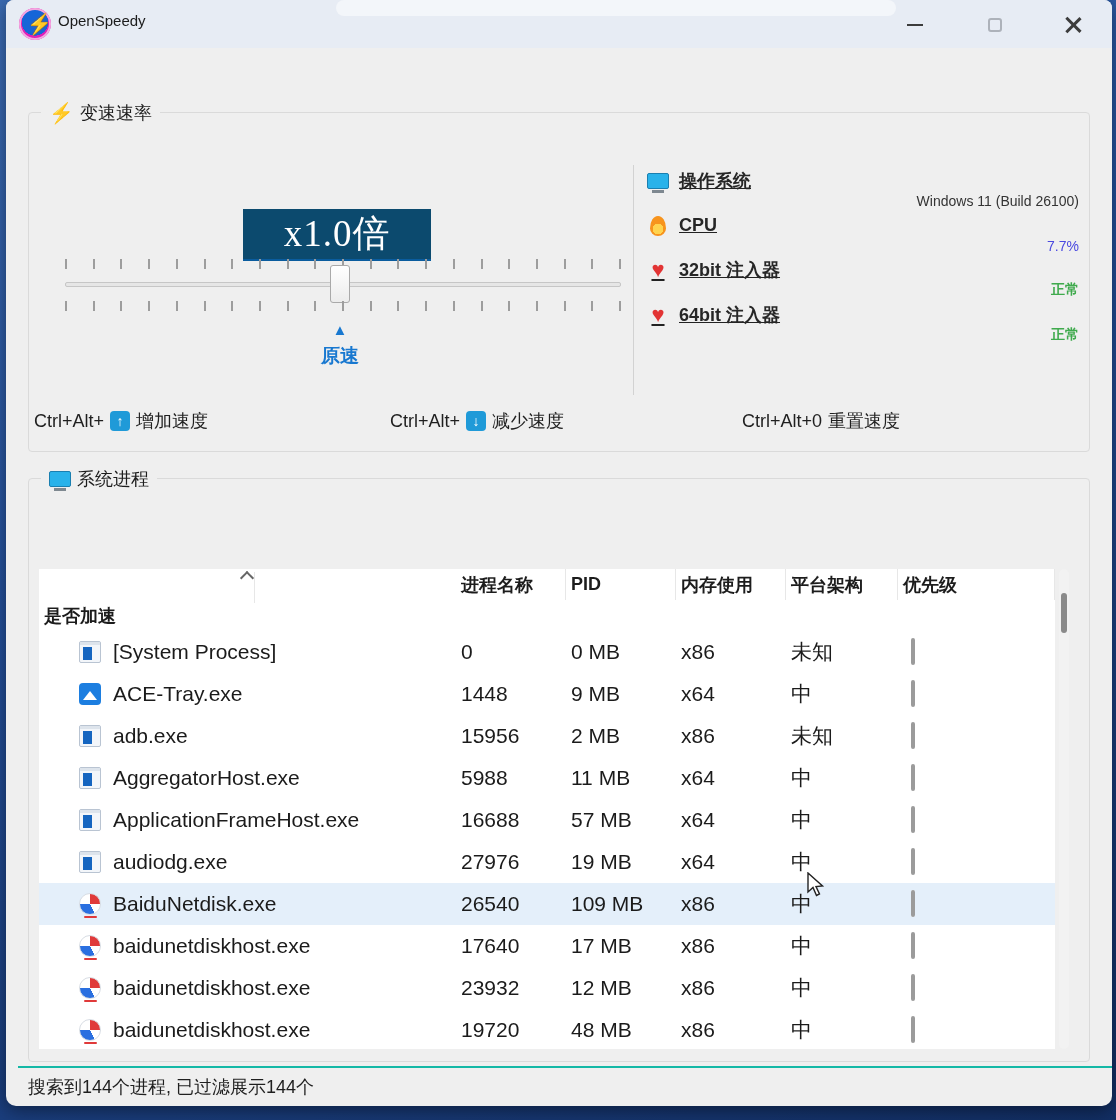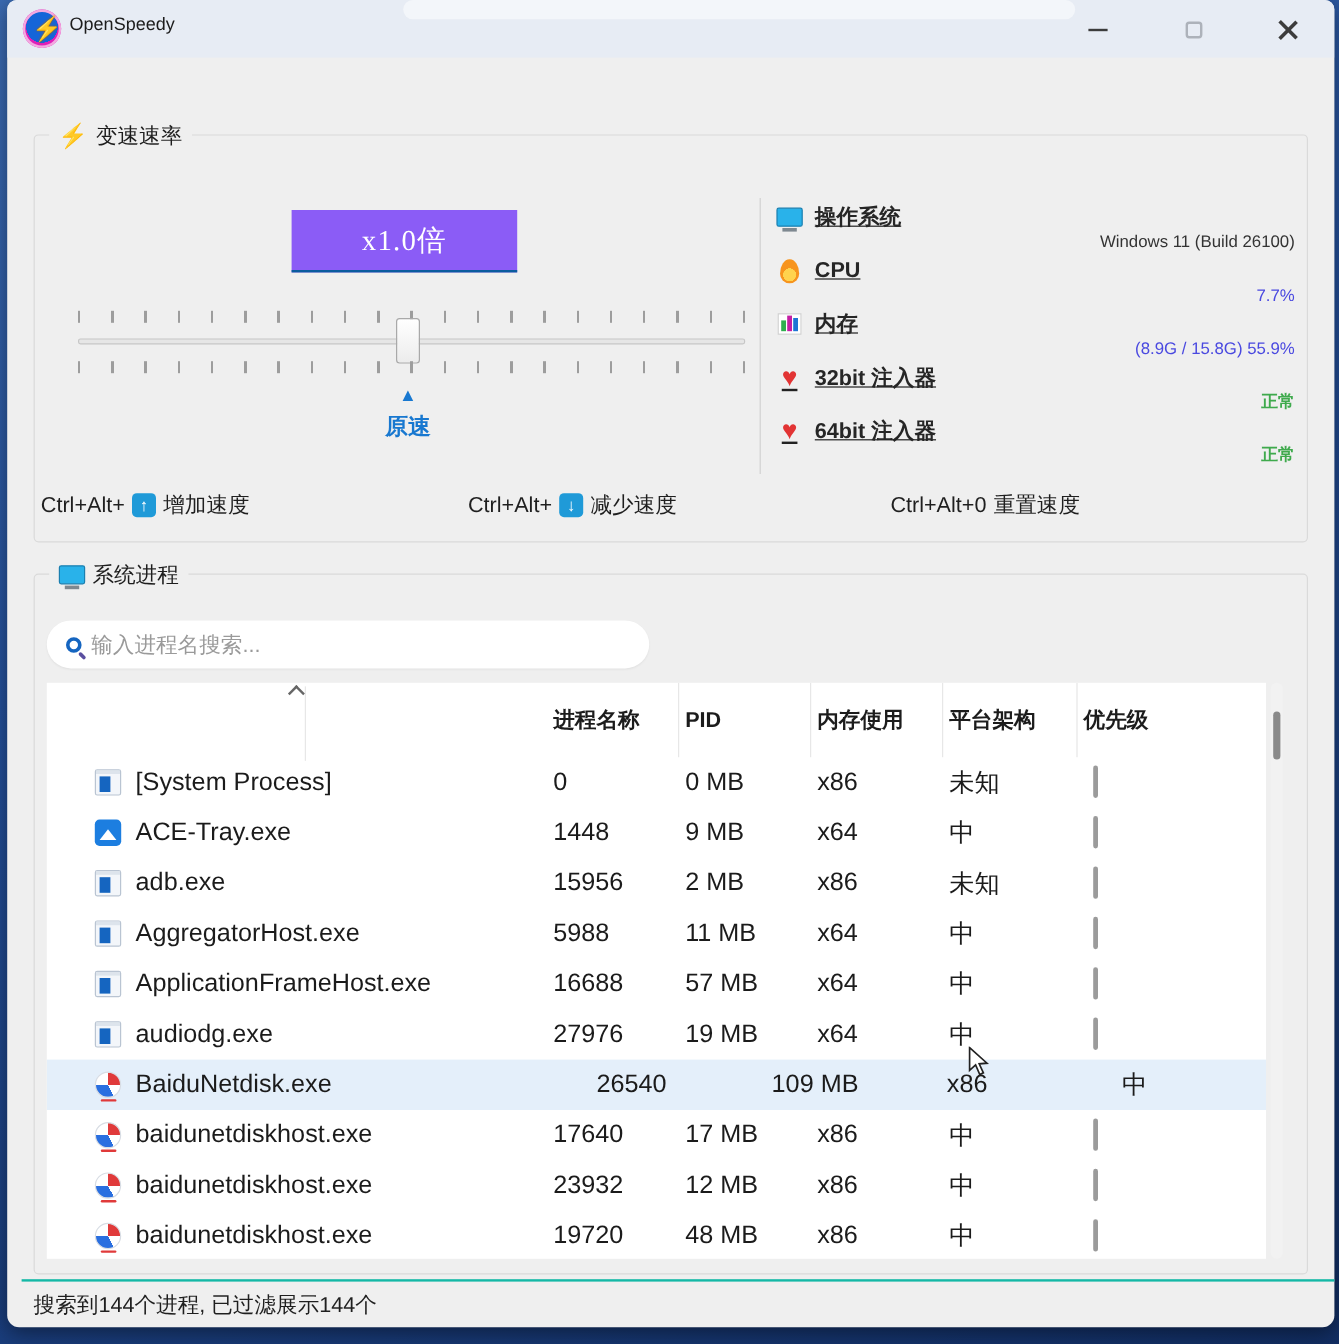--- a/index.html
+++ b/index.html
@@ -40,22 +40,22 @@
   
   .groupbox { position:absolute; border:1px solid #dadada; border-radius:4px; }
   .group-speed { left:22px; top:112px; width:1062px; height:340px; }
   .group-proc  { left:22px; top:478px; width:1062px; height:584px;padding-left:40px; }
   .group-label { position:absolute; top:-13px; left:12px; background:#efefef; padding:0 8px; font-size:18px; color:#1d1d1d;
      display:flex; align-items:center; gap:6px; height:26px; }
   .icon-bolt-orange { color:#f39222; font-size:20px; }
   .icon-monitor-sm { width:22px; height:16px; background:#29b2ea; border:1px solid #1a7fb0; border-radius:2px; position:relative; }
   .icon-monitor-sm:after { content:""; position:absolute; left:4px; bottom:-5px; width:12px; height:3px; background:#7e8890; }
   
-  .mult-btn { position:absolute; left:214px; top:62px; width:188px; height:52px; background:#8b5cf6; border-bottom:2px solid #0a5c9e;
-     color:#fff; font-size:24px; font-family:"Liberation Serif", serif; display:flex; align-items:center; justify-content:center; letter-spacing:1px; }
+  .mult-btn { position:absolute; left:214px; top:96px; width:188px; height:52px; background:#0c4a6e; border-bottom:2px solid #0a5c9e;
+     color:#fff; font-size:37px; font-family:"Liberation Serif", serif; display:flex; align-items:center; justify-content:center; letter-spacing:1px; }
   .ticks { position:absolute; left:36px; width:556px; height:10px;
      background:repeating-linear-gradient(to right, #9d9d9d 0 2px, transparent 2px 27.7px); }
   .ticks-top { top:146px; } .ticks-bottom { top:188px; }
   .groove { position:absolute; left:36px; top:169px; width:556px; height:5px; background:#e6e6e6; border:1px solid #c6c6c6; border-radius:2px; }
   .handle { position:absolute; left:301px; top:152px; width:20px; height:38px; background:linear-gradient(#ffffff,#ececec);
      border:1px solid #a9a9a9; border-radius:3px; }
   .origin-marker { position:absolute; left:296px; top:208px; width:30px; text-align:center; color:#1878d0; font-size:15px; }
   .origin-label { position:absolute; left:281px; top:230px; width:60px; text-align:center; color:#1878d0; font-size:19px; font-weight:700; }
   .pane-divider { position:absolute; left:604px; top:52px; width:1px; height:230px; background:#d2d2d2; }
   
@@ -86,21 +86,21 @@
   .icon-mag:after { content:""; position:absolute; left:9px; top:9px; width:3px; height:7px; background:#5a4fa0; transform:rotate(-45deg); border-radius:2px; }
   .search-ph { font-size:18px; color:#9a9a9a; }
   .ptable { position:absolute; left:10px; top:90px; width:1016px; height:480px; background:#fff; overflow:hidden; }
   .phead { position:relative; display:grid; grid-template-columns:417px 110px 110px 110px 112px 1fr; height:62px; align-items:center;
      font-size:18px; font-weight:700; color:#1c1c1c; }
   .phead > div { padding-left:5px; position:relative; height:100%; display:flex; align-items:center; border-right:1px solid #e7e7e7; }
   .phead > div:last-child { border-right:none; }
   .sort-caret { position:absolute; left:202px; top:3px; width:14px; height:10px; }
   .sort-caret:before { content:""; position:absolute; left:1px; top:1px; width:8px; height:8px; border-left:2px solid #666; border-top:2px solid #666; transform:rotate(45deg); }
   .prow { display:grid; grid-template-columns:417px 110px 110px 110px 112px 1fr; height:42px; align-items:center; font-size:21px; color:#1b1b1b; }
-  .prow.selected { background:#e4effa;gap:36px; }
+  .prow.selected { background:#e4effa; }
   .prow > div { padding-left:5px; }
   .cell-name { display:flex; align-items:center; gap:12px; padding-left:40px !important; }
   .cb { width:18px; height:18px; border:2px solid #9b9b9b; border-radius:4px; background:#fdfdfd; margin-left:8px; }
   
   .picon { width:22px; height:22px; flex:none; position:relative; }
   .picon-app { background:#f3f6fa; border:1px solid #b9c4d2; border-radius:2px; }
   .picon-app:before { content:""; position:absolute; left:3px; top:5px; width:9px; height:13px; background:#1565c0; }
   .picon-app:after { content:""; position:absolute; left:0; top:0; width:100%; height:3px; background:#dde4ec; }
   .picon-ace { background:#1c7ee0; border-radius:4px; }
   .picon-ace:before { content:""; position:absolute; left:4px; top:8px; width:0; height:0;
@@ -164,31 +164,20 @@
         <span class="sys-val val-dark">Windows 11 (Build 26100)</span>
       </div>
       <div class="sys-row">
         <span class="sys-ic">
             <span class="icon-flame"></span>
           </span>
         <span class="sys-label">CPU</span>
         <span class="sys-val val-blue">7.7%</span>
       </div>
       <div class="sys-row">
-        <span class="sys-ic">
-            <span class="icon-chart">
-              <i></i>
-              <i></i>
-              <i></i>
-            </span>
-          </span>
-        <span class="sys-label">内存</span>
-        <span class="sys-val val-blue">(8.9G / 15.8G) 55.9%</span>
-      </div>
-      <div class="sys-row">
         <span class="sys-ic icon-heart">♥</span>
         <span class="sys-label">32bit 注入器</span>
         <span class="sys-val val-green">正常</span>
       </div>
       <div class="sys-row">
         <span class="sys-ic icon-heart">♥</span>
         <span class="sys-label">64bit 注入器</span>
         <span class="sys-val val-green">正常</span>
       </div>
     </div>
@@ -210,33 +199,30 @@
       <span>重置速度</span>
     </div>
   </div>
 
   <div class="groupbox group-proc">
     <div class="group-label">
       <span class="icon-monitor-sm"></span>
       <span>系统进程</span>
     </div>
 
-    <div class="searchbox">
-      <span class="icon-mag"></span>
-      <span class="search-ph">输入进程名搜索...</span>
-    </div>
 
     <div class="ptable">
       <div class="phead">
         <div class="sort-caret"></div>
         <div>进程名称</div>
         <div>PID</div>
         <div>内存使用</div>
         <div>平台架构</div>
         <div>优先级</div>
+        <div>是否加速</div>
       </div>
       <div id="tbody">
           <div class="prow">
     <div class="cell-name">
       <span class="picon picon-app"></span>
       <span>[System Process]</span>
     </div>
     <div>0</div>
     <div>0 MB</div>
     <div>x86</div>

